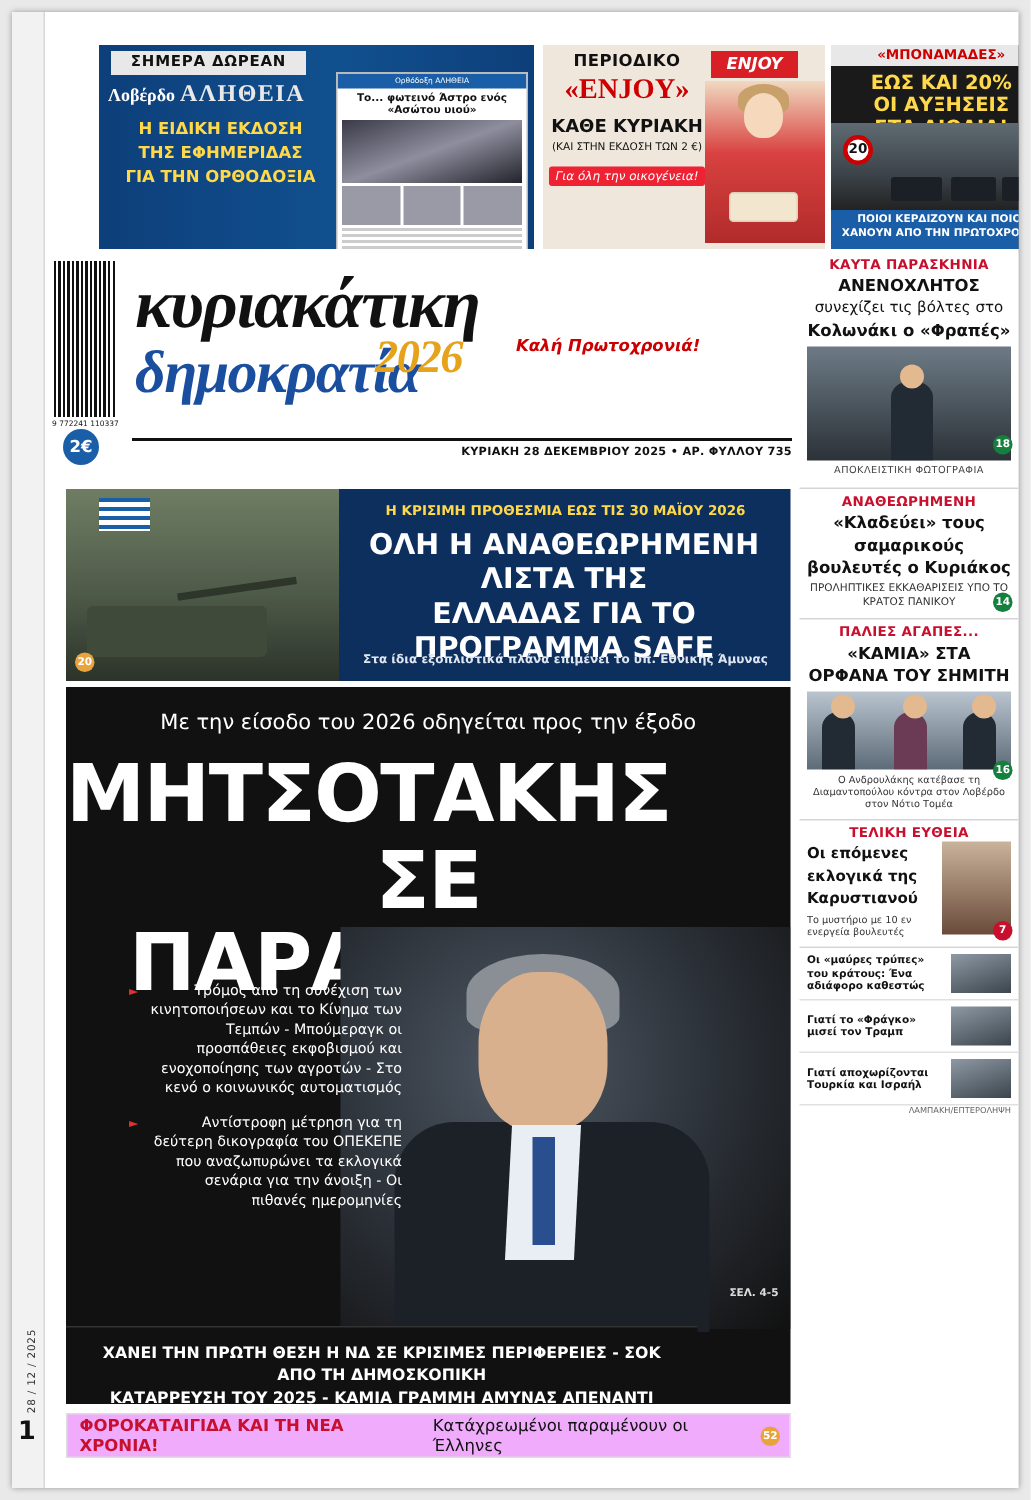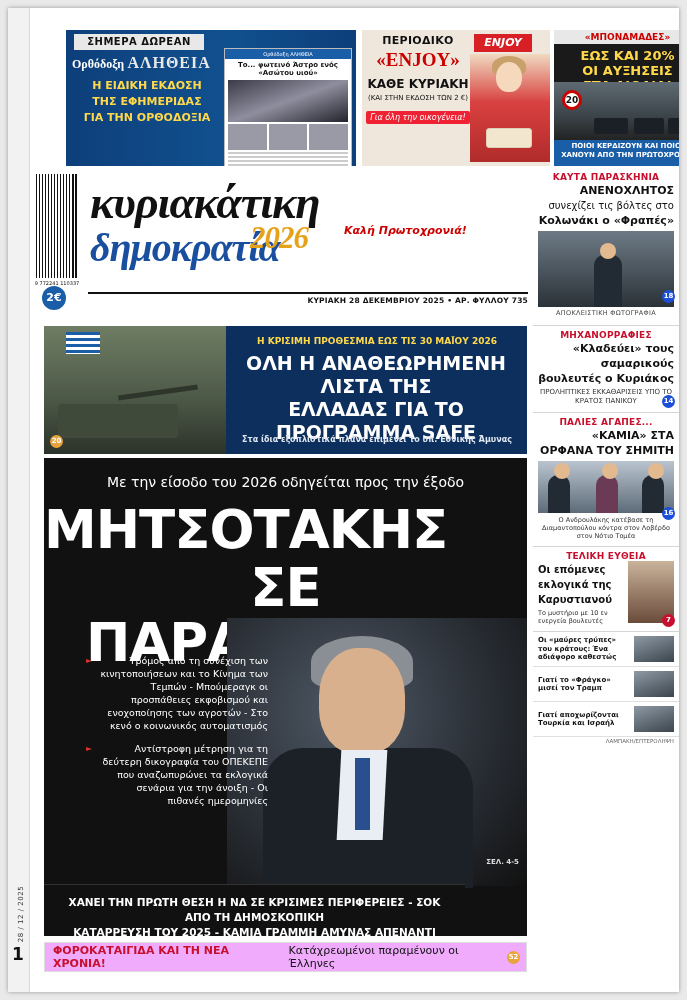--- a/index.html
+++ b/index.html
@@ -184,42 +184,42 @@
   .mh-sub {
     position: absolute; left: 58px; top: 128px; width: 440px;
     font-size: 7.5px; font-weight: bold; color: #111; text-align: right; letter-spacing: .2px;
   }
 
   
   .rail { position: absolute; left: 525px; top: 160px; width: 146px; height: 824px; background: #fff; }
   .rail .item { position: relative; border-bottom: 1px solid #d5d5d5; padding: 4px 5px 6px; }
   .rail .kicker { color: #c8102e; font-size: 9px; font-weight: bold; text-align: center; letter-spacing: .2px; }
   .rail .head {
-    font-size: 11px; font-weight: bold; color: #111; text-align: right;
+    font-size: 11px; font-weight: bold; color: #111; text-align: center;
     line-height: 13px; margin-top: 2px;
   }
   .rail .sub { font-size: 7px; color: #333; text-align: center; line-height: 9px; margin-top: 3px; }
   .rail .photo {
     margin-top: 4px; height: 76px;
     background: linear-gradient(180deg,#6d7a85,#2b3238);
     position: relative; overflow: hidden;
   }
   .rail .photo.people { background: linear-gradient(180deg,#b9c4cf,#5d6b78); }
   .rail .photo .figure {
     position: absolute; bottom: 0; width: 28px; height: 52px;
     background: #222b33; border-radius: 10px 10px 0 0;
   }
   .rail .photo .figure:after {
     content: ""; position: absolute; left: 6px; top: -12px; width: 16px; height: 16px;
     border-radius: 50%; background: #e3b98f;
   }
   .rail .caption { font-size: 6.5px; color: #333; line-height: 8px; margin-top: 3px; text-align: center; }
   .rail .pagenum {
     position: absolute; right: 4px; width: 13px; height: 13px; border-radius: 50%;
-    background: #1d4ed8; color: #fff; font-size: 7px; font-weight: bold;
+    background: #15803d; color: #fff; font-size: 7px; font-weight: bold;
     text-align: center; line-height: 13px;
   }
   .rail .exclusive { font-size: 6.5px; color: #444; text-align: center; padding: 2px 0; letter-spacing: .3px; }
 
   .rail .brief { display: flex; gap: 5px; padding: 4px 5px; border-bottom: 1px solid #e0e0e0; align-items: center; }
   .rail .brief .bt { flex: 1; font-size: 7px; font-weight: bold; color: #111; line-height: 8.5px; }
   .rail .brief .bp { width: 40px; height: 26px; background: linear-gradient(160deg,#8d99a4,#3c454d); flex: none; }
 
   
   .safebox {
@@ -344,21 +344,21 @@
   <div class="spine">
     <div class="spine-date">28 / 12 / 2025</div>
     <div class="spine-num">1</div>
   </div>
 
   <div class="topstrip">
 
     <div class="promo1">
       <div class="banner">ΣΗΜΕΡΑ ΔΩΡΕΑΝ</div>
       <div class="brand">
-        <span class="or">Ορθόδοξη</span>
+        <span class="or">Λοβέρδο</span>
         <span class="al">ΑΛΗΘΕΙΑ</span>
       </div>
       <div class="lines">
         <div>Η ΕΙΔΙΚΗ ΕΚΔΟΣΗ</div>
         <div>ΤΗΣ ΕΦΗΜΕΡΙΔΑΣ</div>
         <div>ΓΙΑ ΤΗΝ ΟΡΘΟΔΟΞΙΑ</div>
       </div>
       <div class="paper">
         <div class="ph">Ορθόδοξη ΑΛΗΘΕΙΑ</div>
         <div class="pt">Το... φωτεινό Άστρο ενός «Ασώτου υιού»</div>
@@ -432,21 +432,21 @@
       <div class="head" style="font-weight:normal;font-size:10px;">συνεχίζει τις βόλτες στο</div>
       <div class="head">Κολωνάκι ο «Φραπές»</div>
       <div class="photo">
         <div class="figure" style="left:56px;"></div>
       </div>
       <div class="pagenum" style="bottom:22px;">18</div>
       <div class="exclusive">ΑΠΟΚΛΕΙΣΤΙΚΗ ΦΩΤΟΓΡΑΦΙΑ</div>
     </div>
 
     <div class="item">
-      <div class="kicker">ΜΗΧΑΝΟΡΡΑΦΙΕΣ</div>
+      <div class="kicker">ΑΝΑΘΕΩΡΗΜΕΝΗ</div>
       <div class="head">«Κλαδεύει» τους</div>
       <div class="head">σαμαρικούς</div>
       <div class="head">βουλευτές ο Κυριάκος</div>
       <div class="sub">ΠΡΟΛΗΠΤΙΚΕΣ ΕΚΚΑΘΑΡΙΣΕΙΣ ΥΠΟ ΤΟ ΚΡΑΤΟΣ ΠΑΝΙΚΟΥ</div>
       <div class="pagenum" style="bottom:4px;">14</div>
     </div>
 
     <div class="item">
       <div class="kicker">ΠΑΛΙΕΣ ΑΓΑΠΕΣ...</div>
       <div class="head">«ΚΑΜΙΑ» ΣΤΑ</div>

